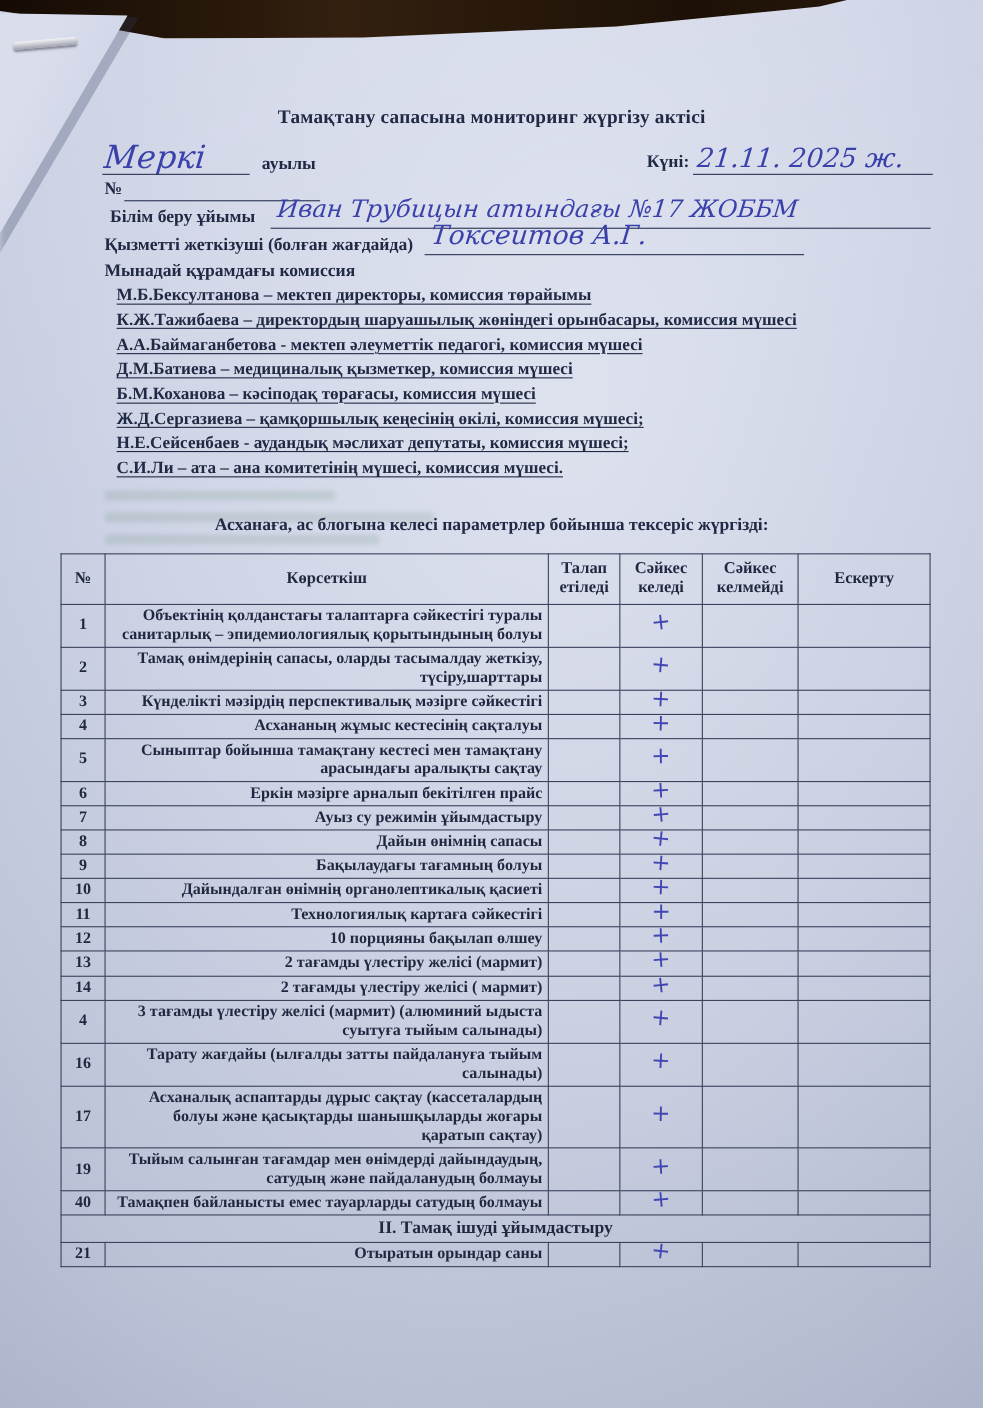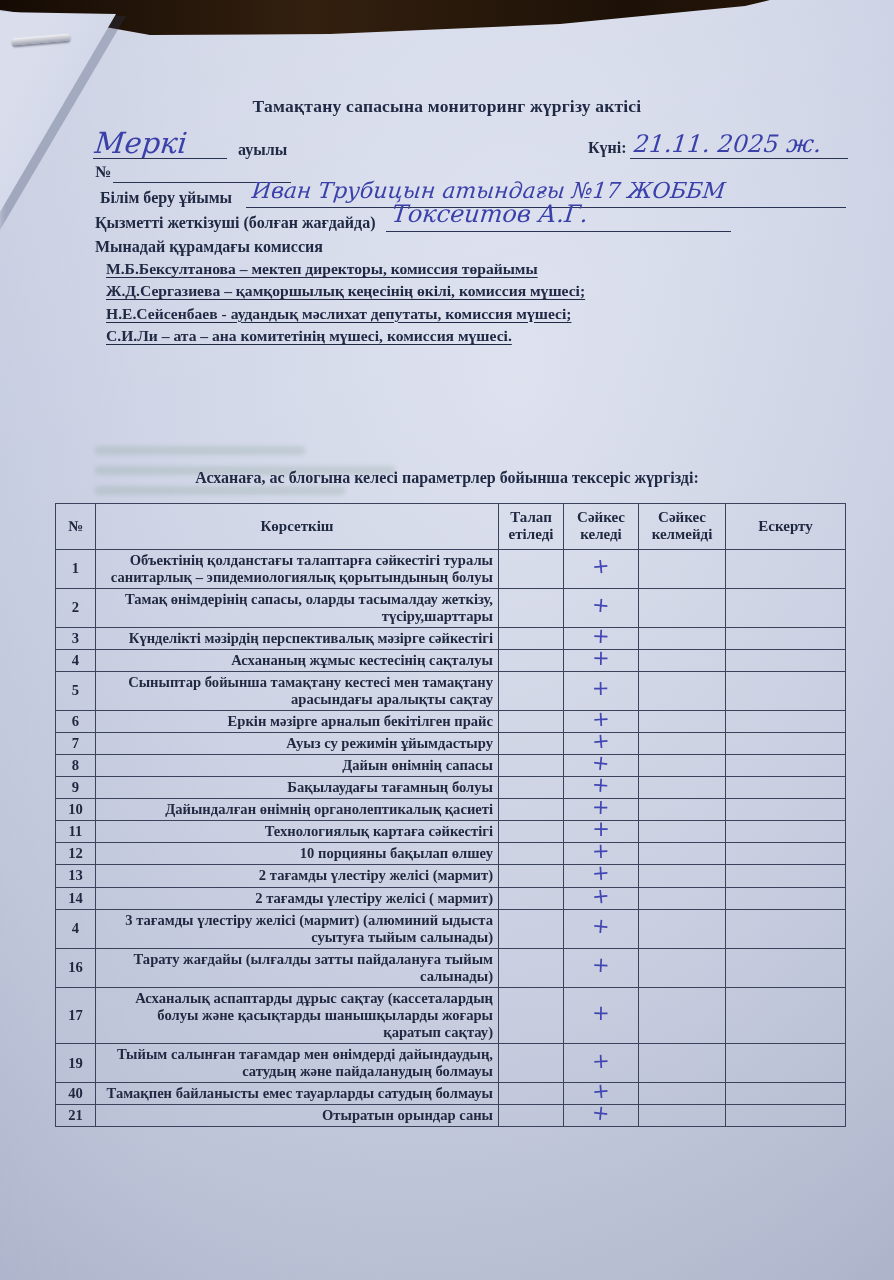--- a/index.html
+++ b/index.html
@@ -129,23 +129,27 @@
   <span class="pos print lbl" style="left:95px;top:214px;">Қызметті жеткізуші (болған жағдайда)</span>
   <span class="pos hand" style="left:392px;top:200px;font-size:24px;white-space:nowrap;">Токсеитов А.Г.</span>
   <span class="pos" style="left:386px;top:231px;width:345px;border-bottom:1.8px solid #2a3354;"></span>
 
   <span class="pos print lbl" style="left:95px;top:238px;">Мынадай құрамдағы  комиссия</span>
 
   <div class="commission">
   <div class="commission-item">М.Б.Бексултанова – мектеп директоры, комиссия төрайымы</div>
 
 
-
-
-
+  <div class="commission-item">К.Ж.Тажибаева – директордың шаруашылық жөніндегі орынбасары, комиссия мүшесі</div>
+
+  <div class="commission-item">А.А.Баймаганбетова  - мектеп әлеуметтік педагогі, комиссия мүшесі</div>
+
+  <div class="commission-item">Д.М.Батиева – медициналық қызметкер, комиссия мүшесі</div>
+
+  <div class="commission-item">Б.М.Коханова – кәсіподақ төрағасы, комиссия мүшесі</div>
 
   <div class="commission-item">Ж.Д.Сергазиева  – қамқоршылық кеңесінің өкілі, комиссия мүшесі;</div>
 
   <div class="commission-item">Н.Е.Сейсенбаев -  аудандық мәслихат депутаты, комиссия мүшесі;</div>
 
   <div class="commission-item">С.И.Ли – ата – ана комитетінің мүшесі, комиссия мүшесі.</div>
 </div>
 
   <div class="table-intro">Асханаға, ас блогына келесі параметрлер бойынша тексеріс жүргізді:</div>
 
@@ -334,20 +338,23 @@
 
   <tr>
     <td class="c-num">40</td>
     <td class="c-ind">Тамақпен  байланысты емес  тауарларды  сатудың болмауы</td>
     <td class="c-req"></td>
     <td class="c-yes"><span class="check" style="transform: rotate(-5deg);">+</span></td>
     <td class="c-no"></td>
     <td class="c-note"></td>
   </tr>
 
+  <tr class="sec">
+    <td colspan="6">ІІ. Тамақ ішуді  ұйымдастыру</td>
+  </tr>
 
   <tr>
     <td class="c-num">21</td>
     <td class="c-ind">Отыратын орындар саны</td>
     <td class="c-req"></td>
     <td class="c-yes"><span class="check" style="transform: rotate(6deg);">+</span></td>
     <td class="c-no"></td>
     <td class="c-note"></td>
   </tr>
 </tbody>

